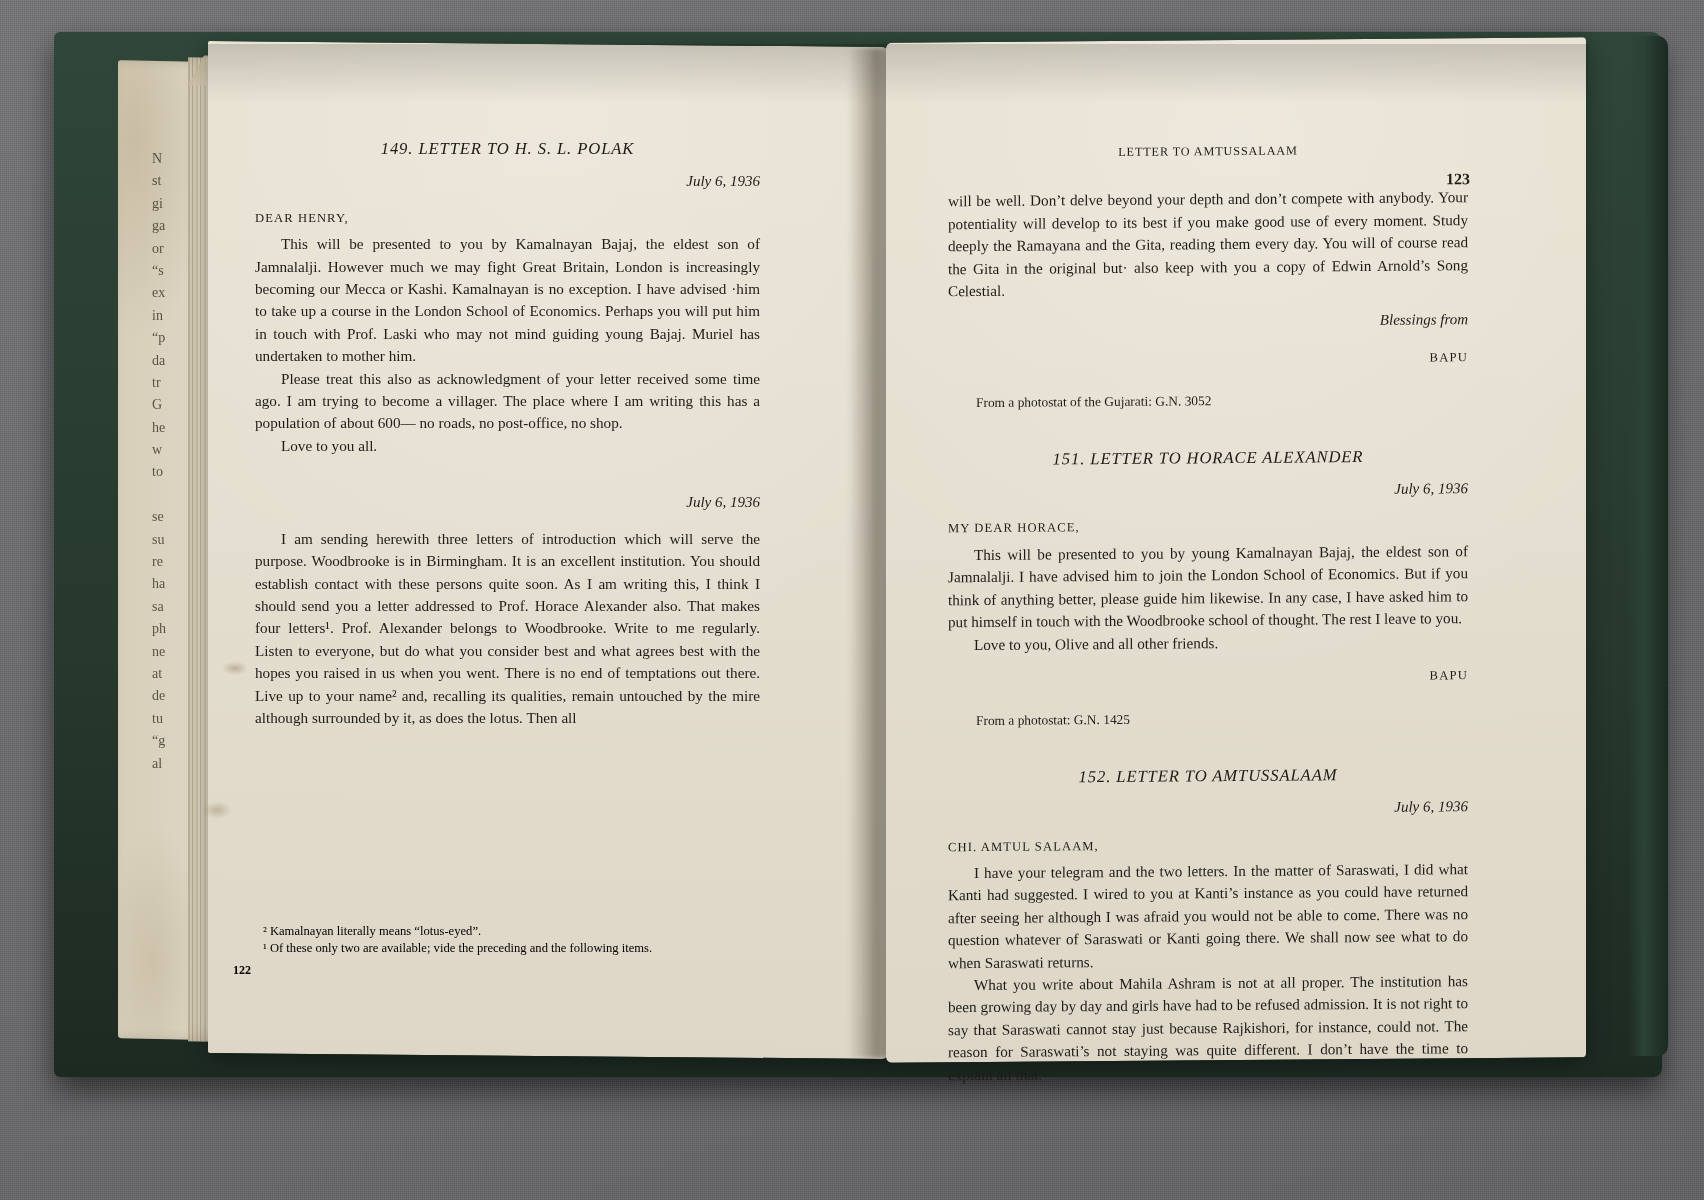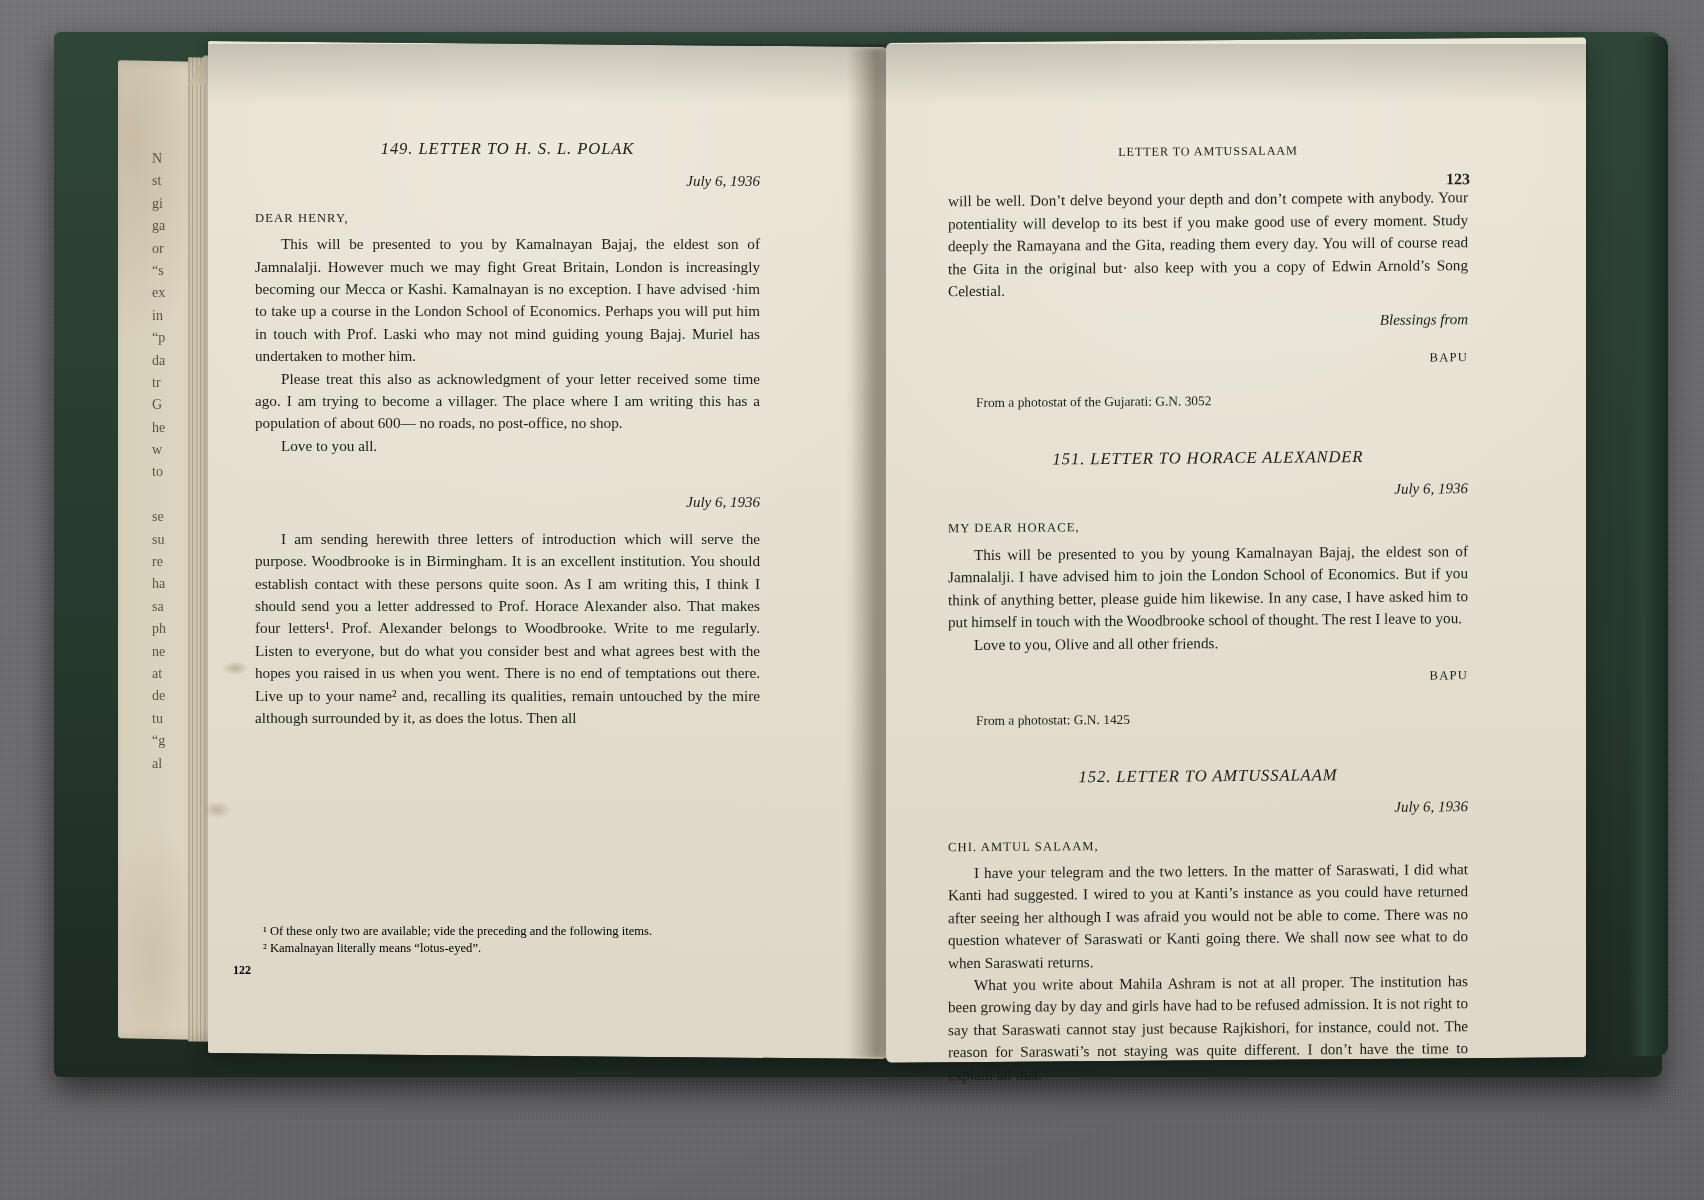--- a/index.html
+++ b/index.html
@@ -328,22 +328,22 @@
     <p class="body">Love to you all.</p>
 
     <div class="gap-lg"></div>
 
     <p class="date">July 6, 1936</p>
     <p class="body">I am sending herewith three letters of introduction which will serve the purpose. Woodbrooke is in Birmingham. It is an excellent institution. You should establish contact with these persons quite soon. As I am writing this, I think I should send you a letter addressed to Prof. Horace Alexander also. That makes four letters¹. Prof. Alexander belongs to Woodbrooke. Write to me regularly. Listen to everyone, but do what you consider best and what agrees best with the hopes you raised in us when you went. There is no end of temptations out there. Live up to your name² and, recalling its qualities, remain untouched by the mire although surrounded by it, as does the lotus. Then all</p>
 
   </div>
 
   <div class="footnotes">
+    <div class="fn">² Kamalnayan literally means “lotus-eyed”.</div>
     <div class="fn">¹ Of these only two are available; vide the preceding and the following items.</div>
-    <div class="fn">² Kamalnayan literally means “lotus-eyed”.</div>
   </div>
 
   <div class="folio-left">122</div>
 
   <div class="gutter"></div>
 
   <div class="page page-right">
 
     <div class="text-col col-right">
 

